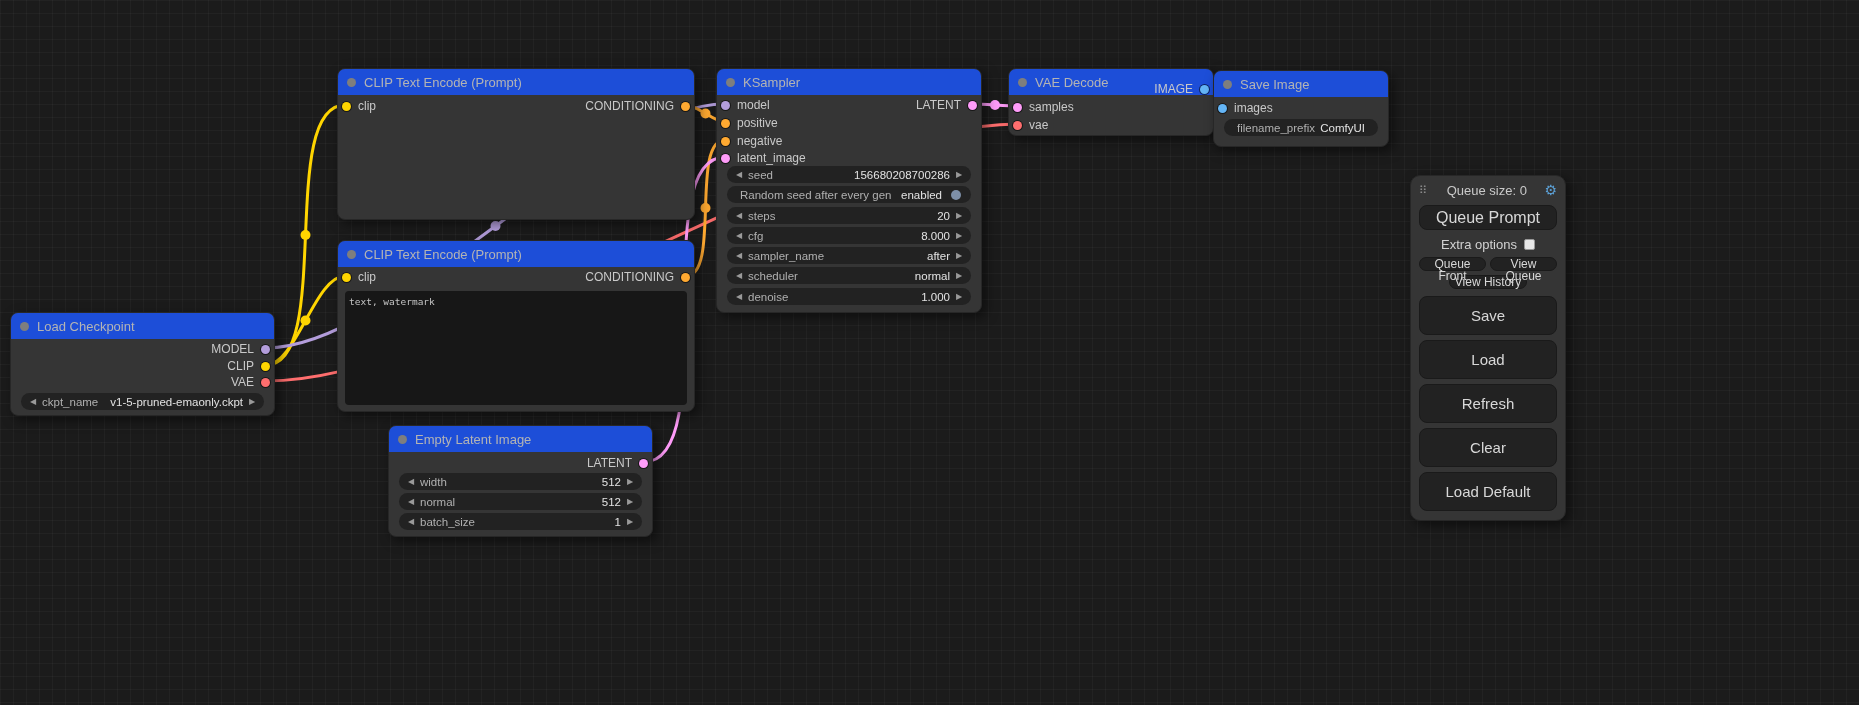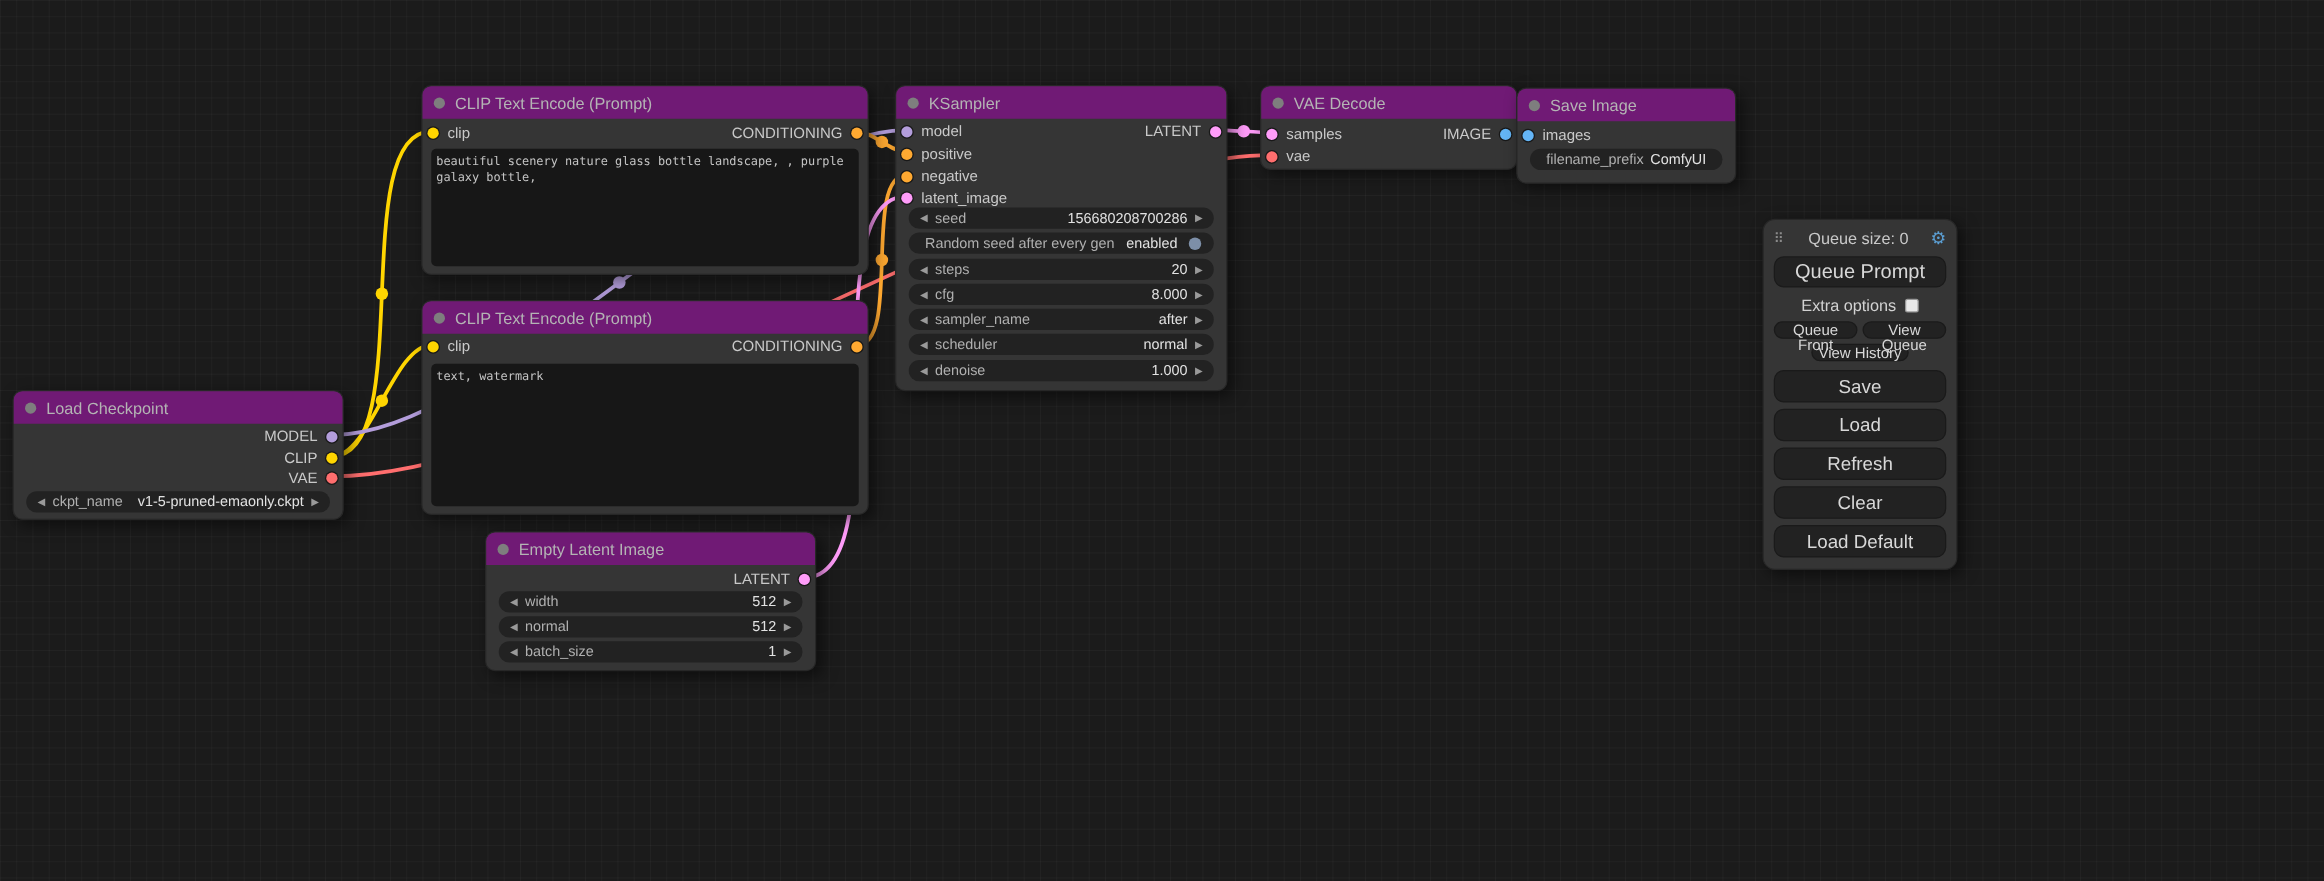--- a/index.html
+++ b/index.html
@@ -18,21 +18,21 @@
   .w-model{stroke:#B39DDB} .w-clip{stroke:#FFD500} .w-vae{stroke:#FF6E6E}
   .w-cond{stroke:#FFA931} .w-latent{stroke:#FF9CF9} .w-image{stroke:#64B5F6}
   .d-model{fill:#B39DDB} .d-clip{fill:#FFD500} .d-vae{fill:#FF6E6E}
   .d-cond{fill:#FFA931} .d-latent{fill:#FF9CF9} .d-image{fill:#64B5F6}
 
   .node {
     position:absolute; z-index:2; background:#353535; border-radius:8px;
     border:1px solid #272727; box-shadow:4px 4px 12px rgba(0,0,0,0.5);
   }
   .node-title {
-    height:26px; background:#701a75; border-radius:7px 7px 0 0;
+    height:26px; background:#1d4ed8; border-radius:7px 7px 0 0;
     display:flex; align-items:center; padding:0 9px; gap:8px;
   }
   .title-dot { width:9px; height:9px; border-radius:50%; background:#7e7e7e; flex:none; }
   .title-text { font-size:13px; color:#b4b4b4; white-space:nowrap; }
 
   .slot { position:absolute; height:14px; display:flex; align-items:center; font-size:12px; color:#c9c9c9; }
   .slot.in  { left:4px; }
   .slot.out { right:4px; flex-direction:row-reverse;justify-content:flex-end; }
   .slot-dot { width:9px; height:9px; border-radius:50%; flex:none; box-shadow:0 0 0 1px rgba(0,0,0,0.55); }
   .slot.in  .slot-dot { margin-right:7px; }
@@ -65,21 +65,21 @@
   }
   .qp-header { display:flex; align-items:center; height:18px; font-size:13px; color:#c9c9c9; }
   .qp-drag { color:#8a8a8a; font-size:11px; margin-right:4px; cursor:grab; }
   .qp-title { flex:1; text-align:center; }
   .qp-gear { color:#5b9fd4; font-size:14px; margin-left:2px; cursor:pointer; }
   .qp-btn {
     display:block; width:100%; background:#222; border:1px solid #1a1a1a; border-radius:8px;
     color:#d8d8d8; font-family:inherit; text-align:center; cursor:pointer;
   }
   .qp-btn.big { font-size:16px; height:25px; margin-top:6px; }
-  .qp-btn.med { font-size:15px; height:26px; margin-top:5px; }
+  .qp-btn.med { font-size:15px; height:39px; margin-top:5px; }
   .qp-extra { display:flex; align-items:center; justify-content:center; gap:7px; margin-top:7px; font-size:13px; color:#d2d2d2; }
   .qp-checkbox { width:11px; height:11px; background:#e8e8e8; border-radius:2px; border:1px solid #999; cursor:pointer; }
   .qp-smallrow { display:flex; gap:4px; margin-top:5px; }
   .qp-btn.small { font-size:12px; height:14px; line-height:12px; border-radius:7px; flex:1; }
   .qp-btn.small.center { flex:none; width:78px; margin:4px auto 7px; }
   .qp-gap { margin-top:12px; }
 </style>
 </head>
 <body>
 
@@ -137,21 +137,20 @@
       <span class="title-text">CLIP Text Encode (Prompt)</span>
     </div>
     <div class="slot in" style="top:30px">
       <span class="slot-dot c-clip"></span>
       <span>clip</span>
     </div>
     <div class="slot out" style="top:30px">
       <span class="slot-dot c-cond"></span>
       <span>CONDITIONING</span>
     </div>
-    <div class="textbox" style="top:50px;height:94px">beautiful scenery nature glass bottle landscape, , purple galaxy bottle,</div>
   </div>
 
   <div class="node" style="left:337px;top:240px;width:358px;height:172px">
     <div class="node-title">
       <span class="title-dot"></span>
       <span class="title-text">CLIP Text Encode (Prompt)</span>
     </div>
     <div class="slot in" style="top:29px">
       <span class="slot-dot c-clip"></span>
       <span>clip</span>
@@ -266,21 +265,21 @@
       <span class="title-text">VAE Decode</span>
     </div>
     <div class="slot in" style="top:31px">
       <span class="slot-dot c-latent"></span>
       <span>samples</span>
     </div>
     <div class="slot in" style="top:49px">
       <span class="slot-dot c-vae"></span>
       <span>vae</span>
     </div>
-    <div class="slot out" style="top:31px">
+    <div class="slot out" style="top:13px">
       <span class="slot-dot c-image"></span>
       <span>IMAGE</span>
     </div>
   </div>
 
   <div class="node" style="left:1213px;top:70px;width:176px;height:77px">
     <div class="node-title">
       <span class="title-dot"></span>
       <span class="title-text">Save Image</span>
     </div>

